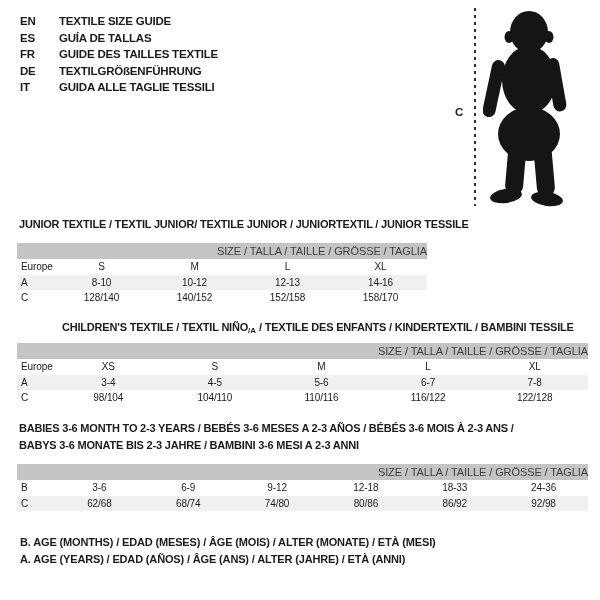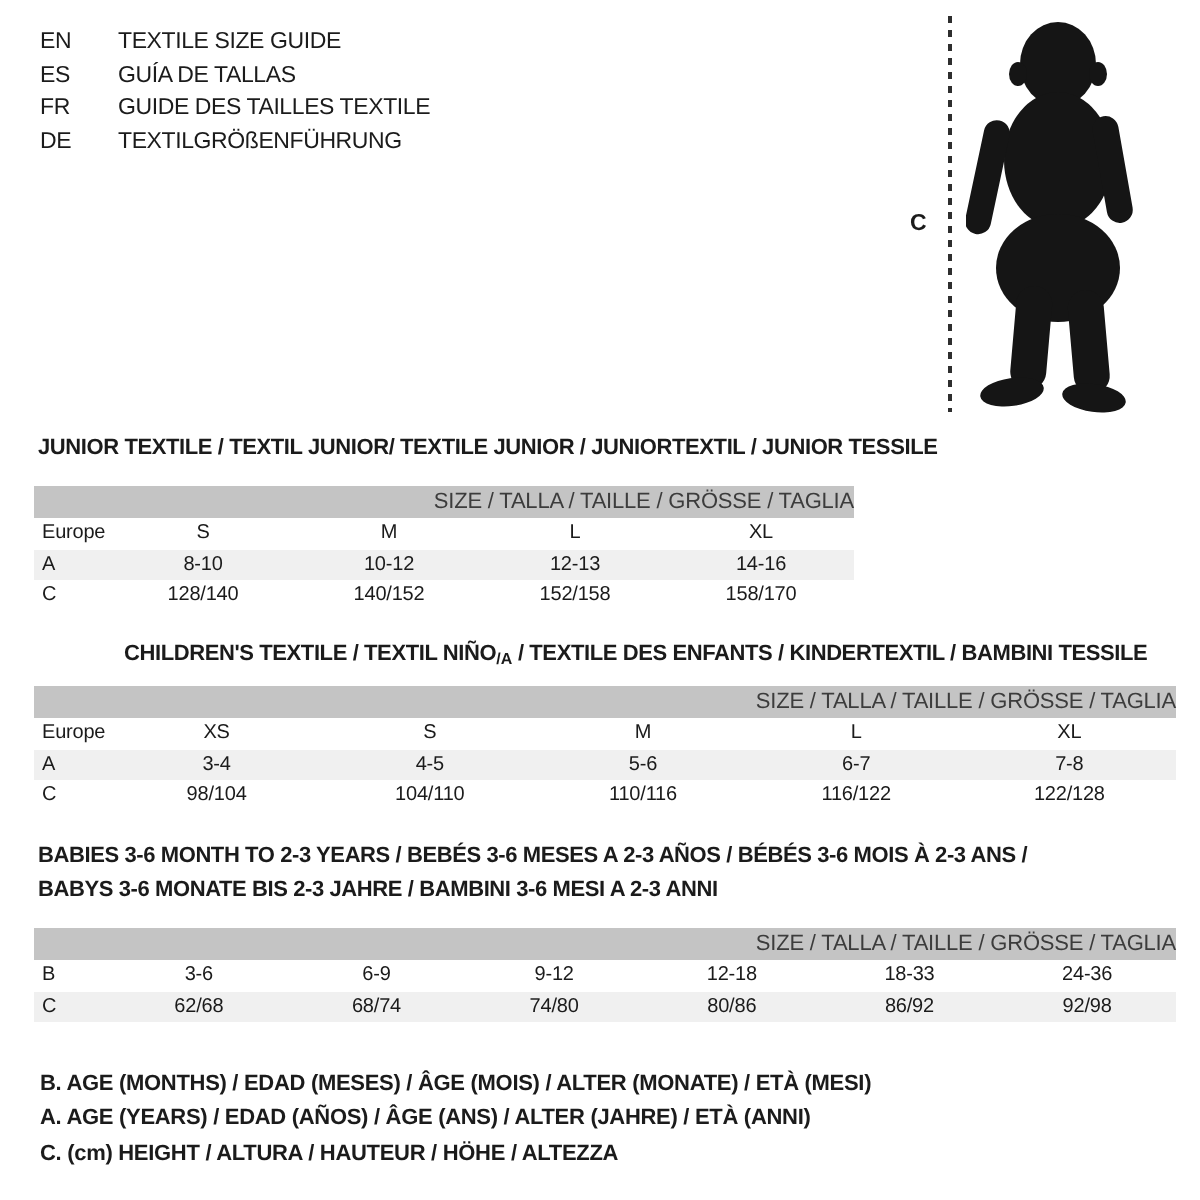--- a/index.html
+++ b/index.html
@@ -3,21 +3,21 @@
 <meta charset="utf-8">
 <style>
   html,body{margin:0;padding:0;}
   body{
     width:600px;height:600px;position:relative;overflow:hidden;
     background:#ffffff;color:#1b1b1b;
     font-family:"Liberation Sans", sans-serif;
     -webkit-font-smoothing:antialiased;
   }
   
-  .lang-block{position:absolute;left:20px;top:13px;font-weight:normal;
+  .lang-block{position:absolute;left:20px;top:13px;font-weight:bold;
     font-size:11.5px;line-height:16.6px;letter-spacing:-0.2px;}
   .lang-row{display:flex;white-space:nowrap;}
   .lang-code{width:39px;flex:0 0 39px;}
   
   .height-line{position:absolute;left:474px;top:8px;width:2px;height:198px;
     background:repeating-linear-gradient(to bottom,#2e2e2e 0 3.5px,transparent 3.5px 7px);}
   .c-label{position:absolute;left:455px;top:106px;font-weight:bold;font-size:11.5px;}
   .baby-wrap{position:absolute;left:483px;top:8px;width:85px;height:200px;}
   
   .section-title{position:absolute;left:19px;font-weight:bold;font-size:11px;
@@ -53,20 +53,24 @@
     <span class="lang-code">ES</span>
     <span class="lang-label">GUÍA DE TALLAS</span>
   </div>
   <div class="lang-row">
     <span class="lang-code">FR</span>
     <span class="lang-label">GUIDE DES TAILLES TEXTILE</span>
   </div>
   <div class="lang-row">
     <span class="lang-code">DE</span>
     <span class="lang-label">TEXTILGRÖßENFÜHRUNG</span>
+  </div>
+  <div class="lang-row">
+    <span class="lang-code">IT</span>
+    <span class="lang-label">GUIDA ALLE TAGLIE TESSILI</span>
   </div>
 </div>
 
 <div class="height-line"></div>
 <div class="c-label">C</div>
 <div class="baby-wrap">
   <svg width="85" height="200" viewBox="0 0 85 200" xmlns="http://www.w3.org/2000/svg">
     <g fill="#151515">
       <ellipse cx="46" cy="24" rx="19" ry="21"></ellipse>
       <ellipse cx="26" cy="29" rx="4.5" ry="6"></ellipse>
@@ -160,14 +164,13 @@
     <span class="t-cell">74/80</span>
     <span class="t-cell">80/86</span>
     <span class="t-cell">86/92</span>
     <span class="t-cell">92/98</span>
   </div>
 </div>
 
 <div class="legend">
   <div>B. AGE (MONTHS) / EDAD (MESES) / ÂGE (MOIS) / ALTER (MONATE) / ETÀ (MESI)</div>
   <div>A. AGE (YEARS) / EDAD (AÑOS) / ÂGE (ANS) / ALTER (JAHRE) / ETÀ (ANNI)</div>
-  <div>C. (cm) HEIGHT / ALTURA / HAUTEUR / HÖHE / ALTEZZA</div>
 </div>
 
 </body></html>

